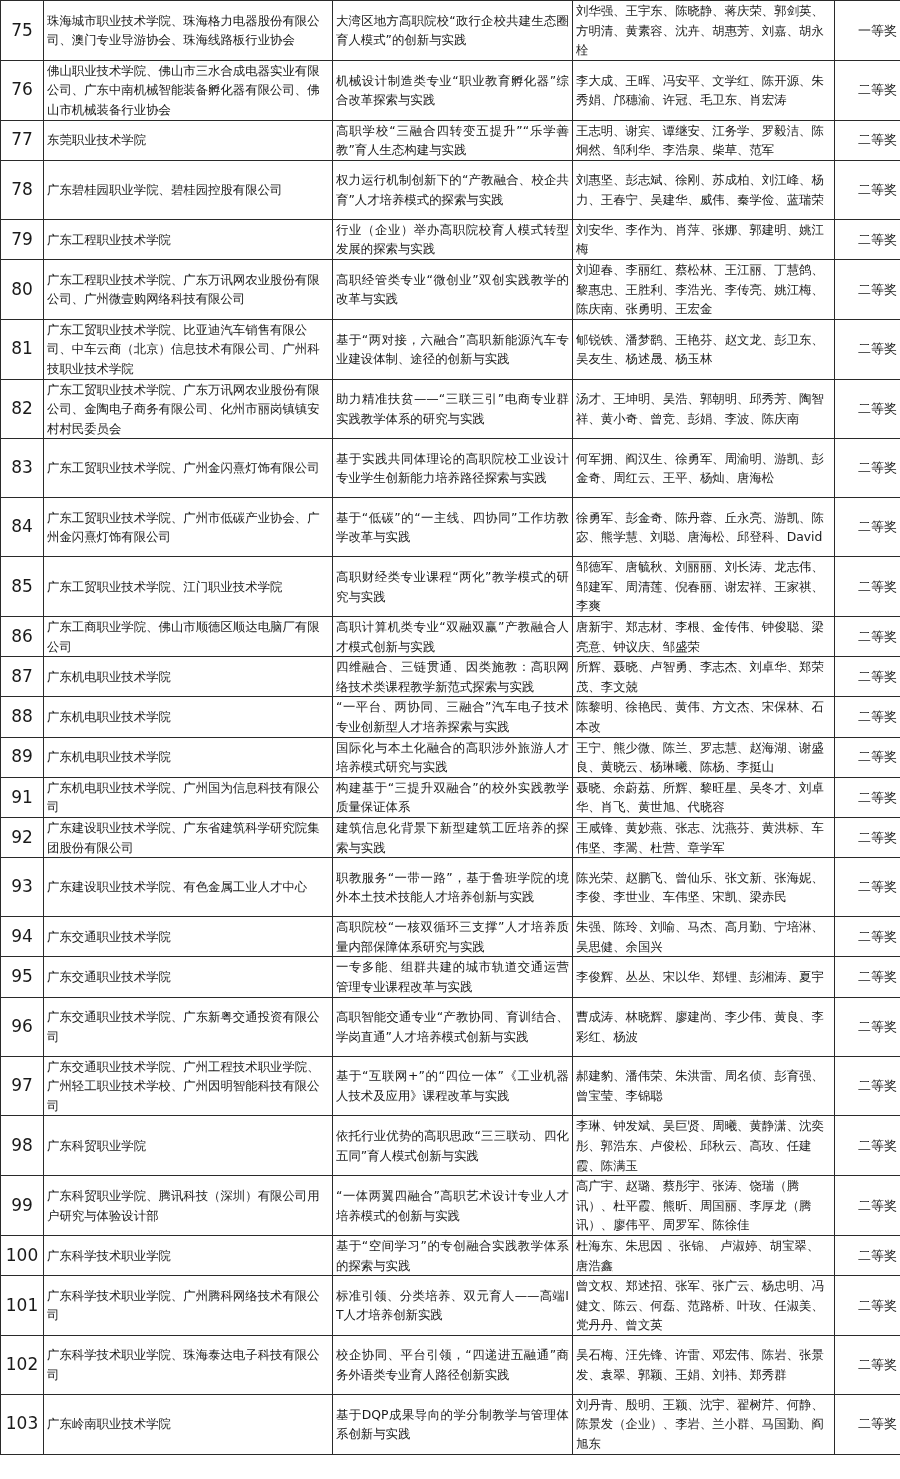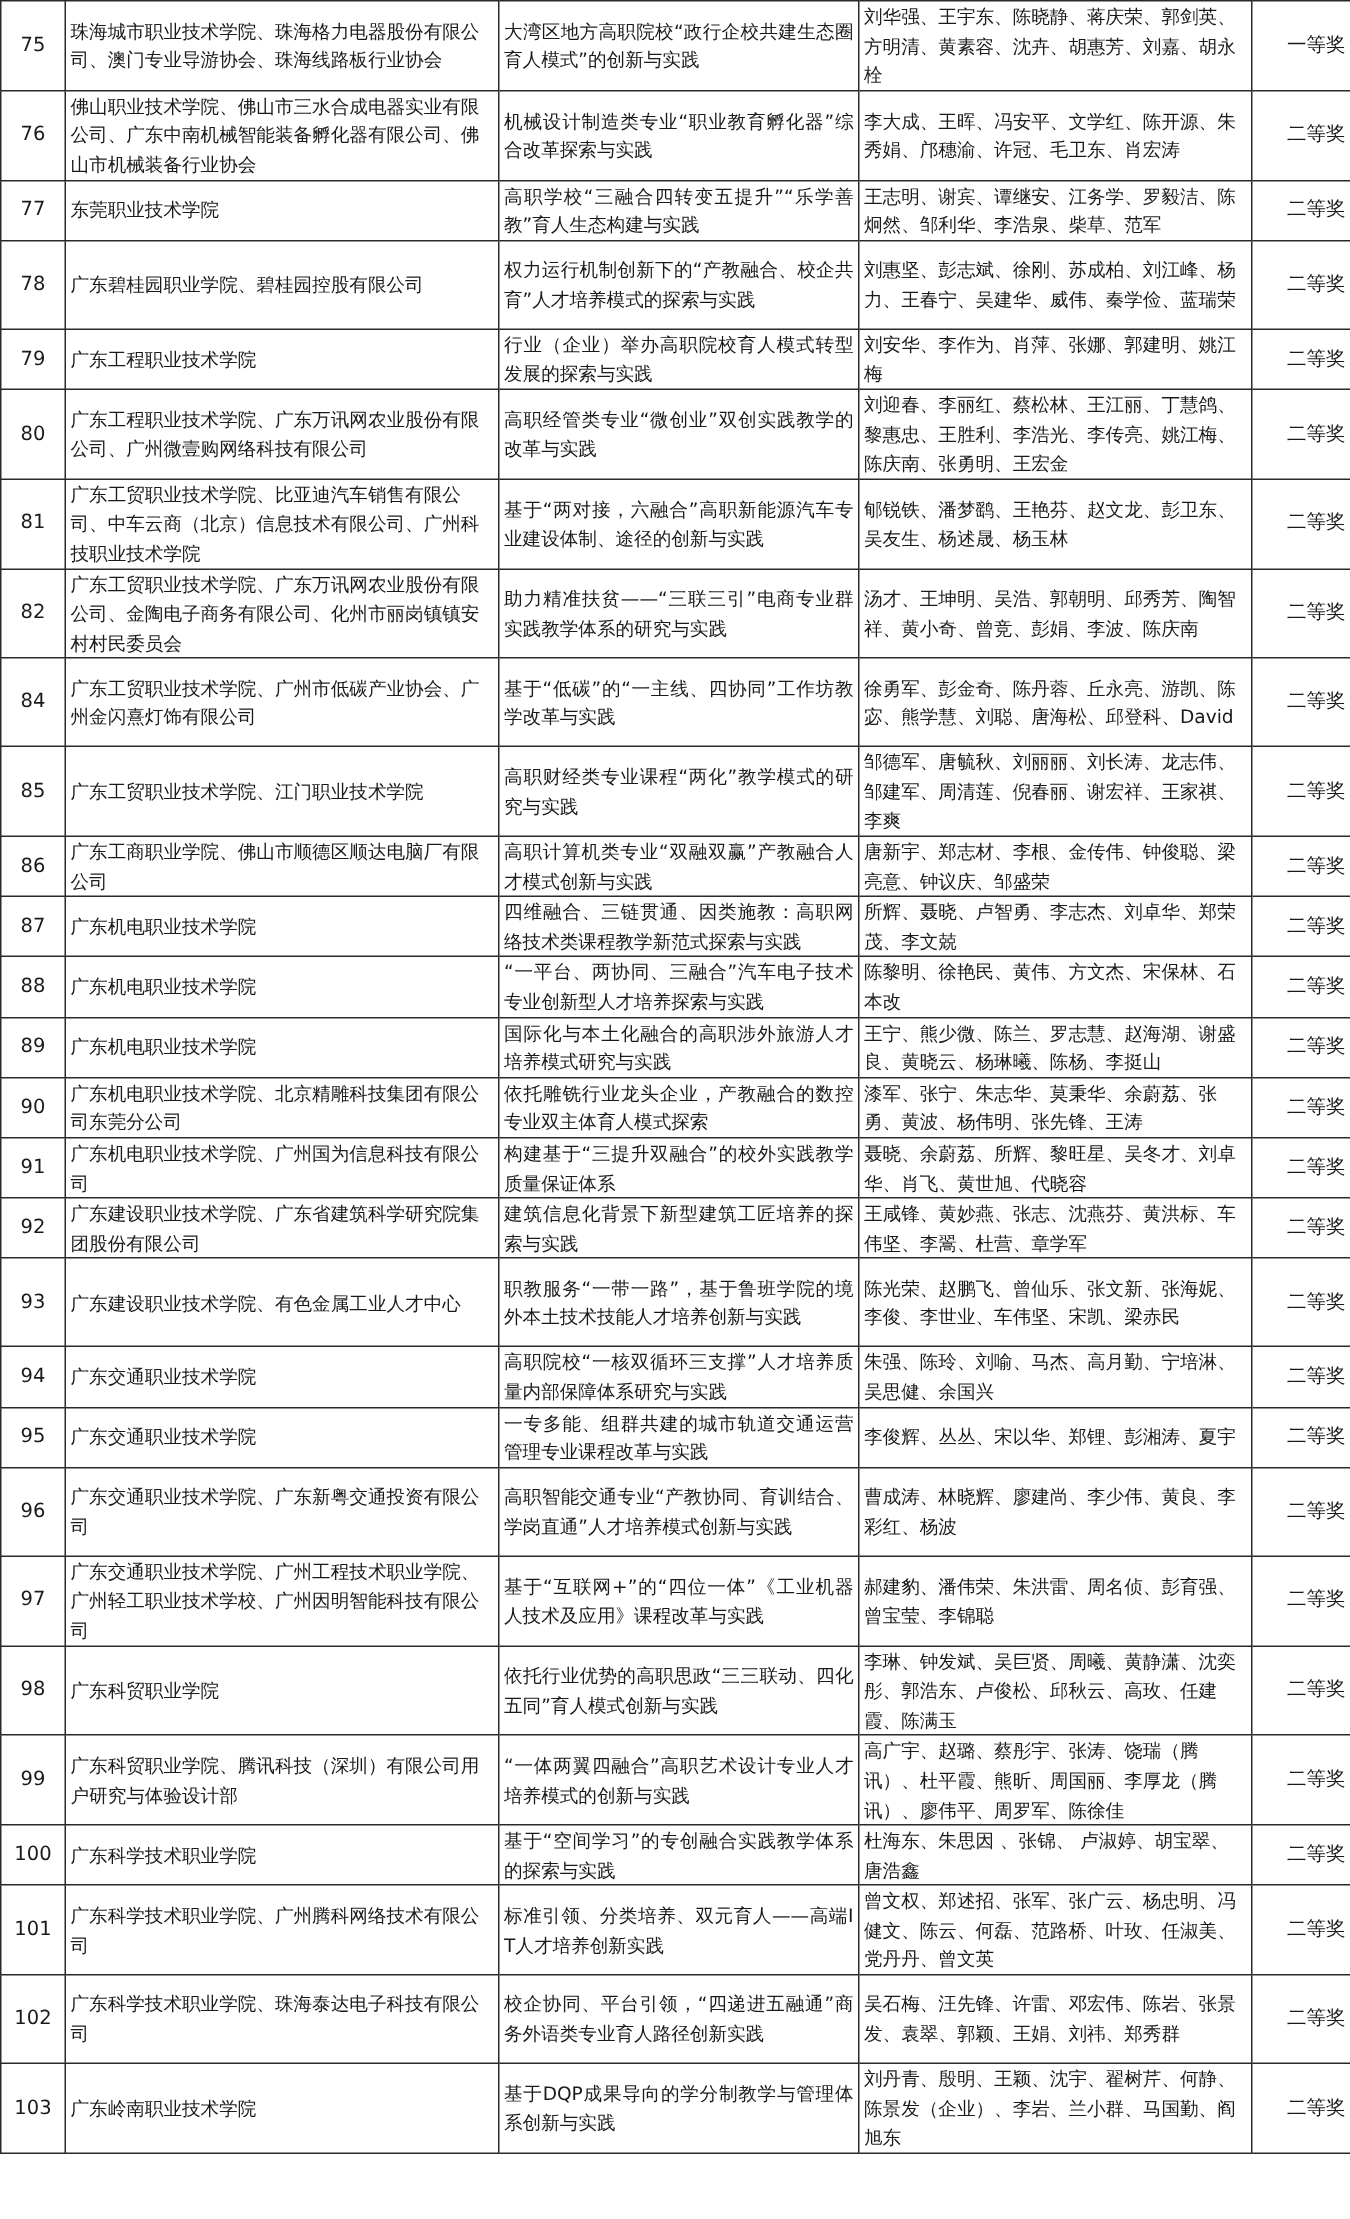--- a/index.html
+++ b/index.html
@@ -12,21 +12,21 @@
     font-size: 12.4px;
     line-height: 19.6px;
   }
   table.awards td {
     border: 1px solid #2a2a2a;
     padding: 0 3px;
     vertical-align: middle;
     overflow: hidden;
     word-break: break-all;
   }
-  td.c-no { text-align: center; font-size: 13px; padding: 0; }
+  td.c-no { text-align: center; font-size: 17px; padding: 0; }
   td.c-award { text-align: right; font-size: 13px; padding: 0; }
   td.c-unit, td.c-proj, td.c-people { text-align: left; }
   td.c-proj { text-align: justify; }
 </style>
 </head>
 <body>
 
 <table class="awards">
   <colgroup>
     <col style="width:43px">
@@ -86,20 +86,27 @@
     <td class="c-award">二等奖</td>
   </tr>
       <tr style="height: 58px;">
     <td class="c-no">82</td>
     <td class="c-unit">广东工贸职业技术学院、广东万讯网农业股份有限公司、金陶电子商务有限公司、化州市丽岗镇镇安村村民委员会</td>
     <td class="c-proj">助力精准扶贫——“三联三引”电商专业群实践教学体系的研究与实践</td>
     <td class="c-people">汤才、王坤明、吴浩、郭朝明、邱秀芳、陶智祥、黄小奇、曾竞、彭娟、李波、陈庆南</td>
     <td class="c-award">二等奖</td>
   </tr>
       <tr style="height: 59px;">
+    <td class="c-no">83</td>
+    <td class="c-unit">广东工贸职业技术学院、广州金闪熹灯饰有限公司</td>
+    <td class="c-proj">基于实践共同体理论的高职院校工业设计专业学生创新能力培养路径探索与实践</td>
+    <td class="c-people">何军拥、阎汉生、徐勇军、周渝明、游凯、彭金奇、周红云、王平、杨灿、唐海松</td>
+    <td class="c-award">二等奖</td>
+  </tr>
+      <tr style="height: 59px;">
     <td class="c-no">84</td>
     <td class="c-unit">广东工贸职业技术学院、广州市低碳产业协会、广州金闪熹灯饰有限公司</td>
     <td class="c-proj">基于“低碳”的“一主线、四协同”工作坊教学改革与实践</td>
     <td class="c-people">徐勇军、彭金奇、陈丹蓉、丘永亮、游凯、陈宓、熊学慧、刘聪、唐海松、邱登科、David</td>
     <td class="c-award">二等奖</td>
   </tr>
       <tr style="height: 59px;">
     <td class="c-no">85</td>
     <td class="c-unit">广东工贸职业技术学院、江门职业技术学院</td>
     <td class="c-proj">高职财经类专业课程“两化”教学模式的研究与实践</td>
@@ -128,27 +135,20 @@
     <td class="c-award">二等奖</td>
   </tr>
       <tr style="height: 39px;">
     <td class="c-no">89</td>
     <td class="c-unit">广东机电职业技术学院</td>
     <td class="c-proj">国际化与本土化融合的高职涉外旅游人才培养模式研究与实践</td>
     <td class="c-people">王宁、熊少微、陈兰、罗志慧、赵海湖、谢盛良、黄晓云、杨琳曦、陈杨、李挺山</td>
     <td class="c-award">二等奖</td>
   </tr>
       <tr style="height: 39px;">
-    <td class="c-no">90</td>
-    <td class="c-unit">广东机电职业技术学院、北京精雕科技集团有限公司东莞分公司</td>
-    <td class="c-proj">依托雕铣行业龙头企业，产教融合的数控专业双主体育人模式探索</td>
-    <td class="c-people">漆军、张宁、朱志华、莫秉华、余蔚荔、张勇、黄波、杨伟明、张先锋、王涛</td>
-    <td class="c-award">二等奖</td>
-  </tr>
-      <tr style="height: 39px;">
     <td class="c-no">91</td>
     <td class="c-unit">广东机电职业技术学院、广州国为信息科技有限公司</td>
     <td class="c-proj">构建基于“三提升双融合”的校外实践教学质量保证体系</td>
     <td class="c-people">聂晓、余蔚荔、所辉、黎旺星、吴冬才、刘卓华、肖飞、黄世旭、代晓容</td>
     <td class="c-award">二等奖</td>
   </tr>
       <tr style="height: 40px;">
     <td class="c-no">92</td>
     <td class="c-unit">广东建设职业技术学院、广东省建筑科学研究院集团股份有限公司</td>
     <td class="c-proj">建筑信息化背景下新型建筑工匠培养的探索与实践</td>

